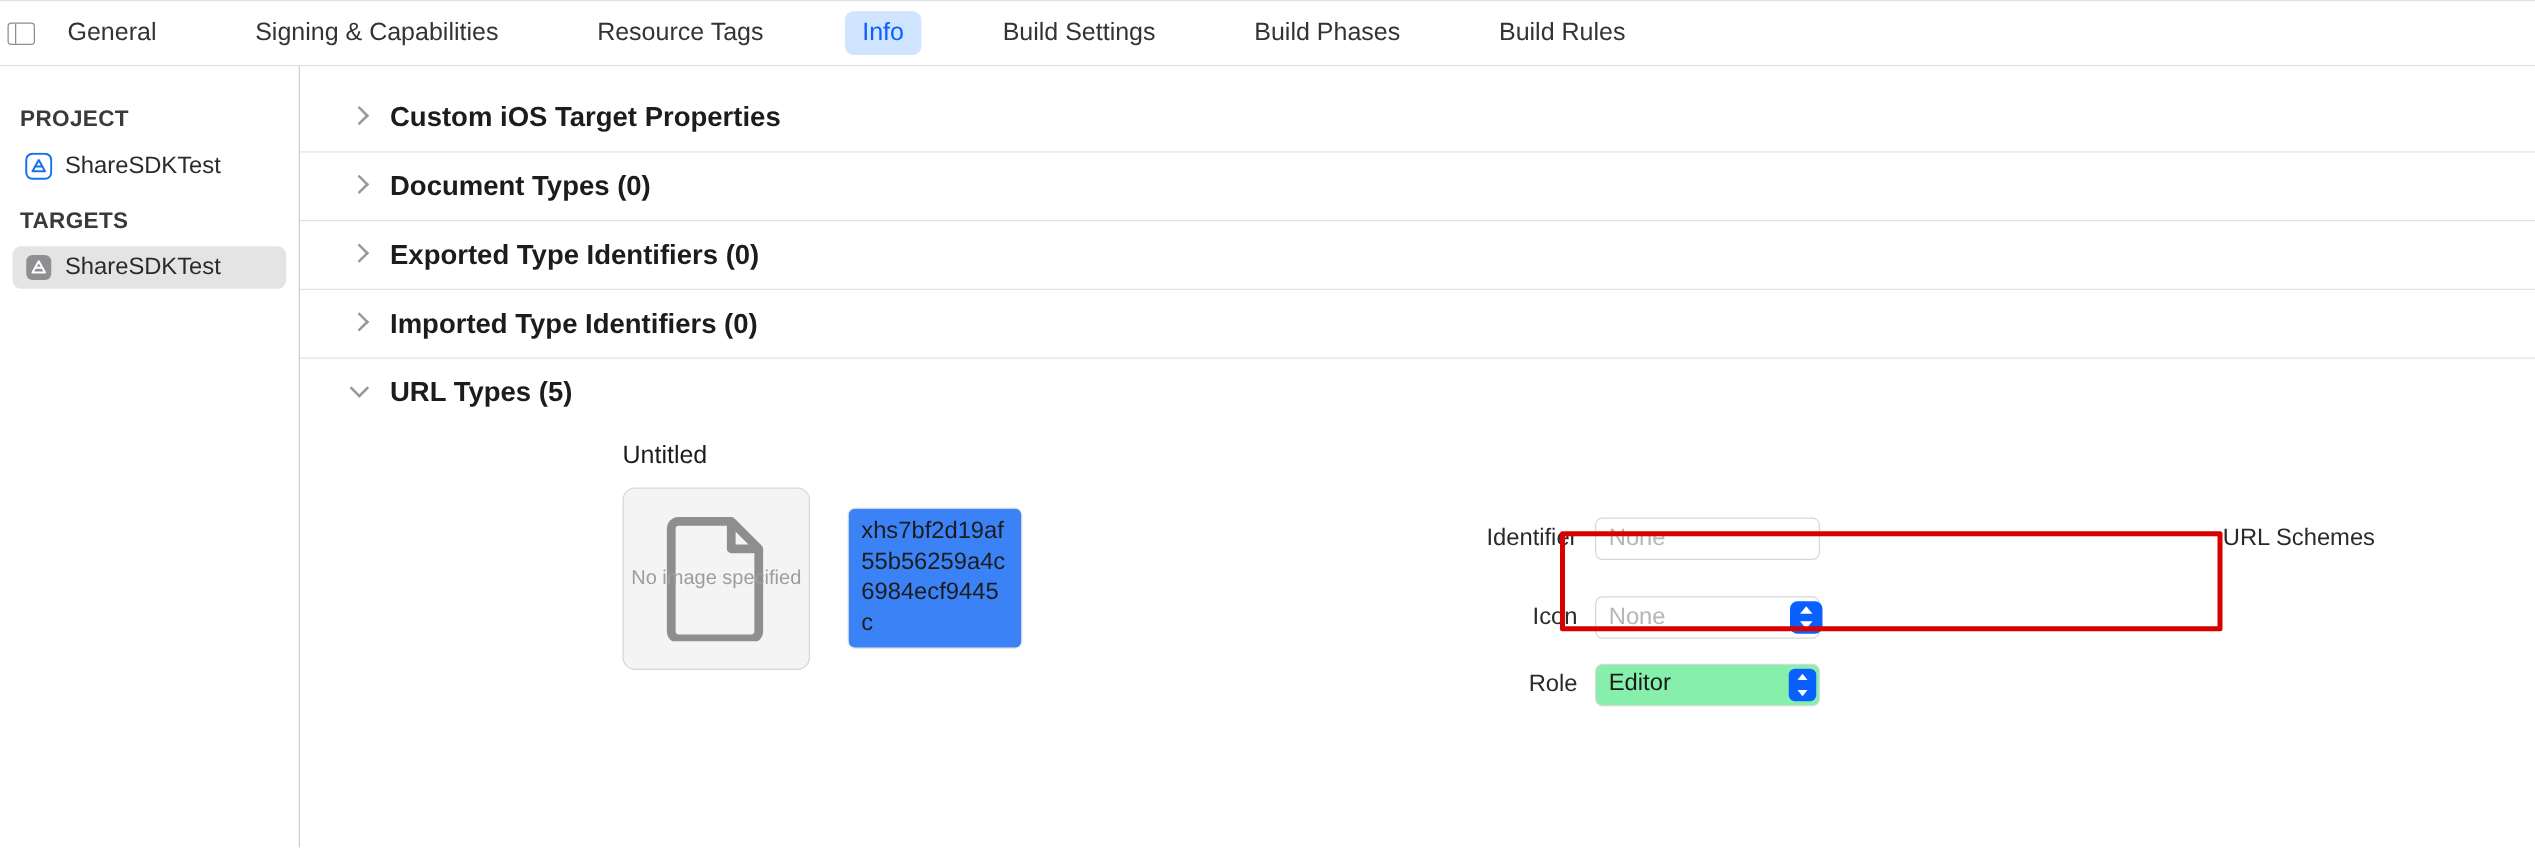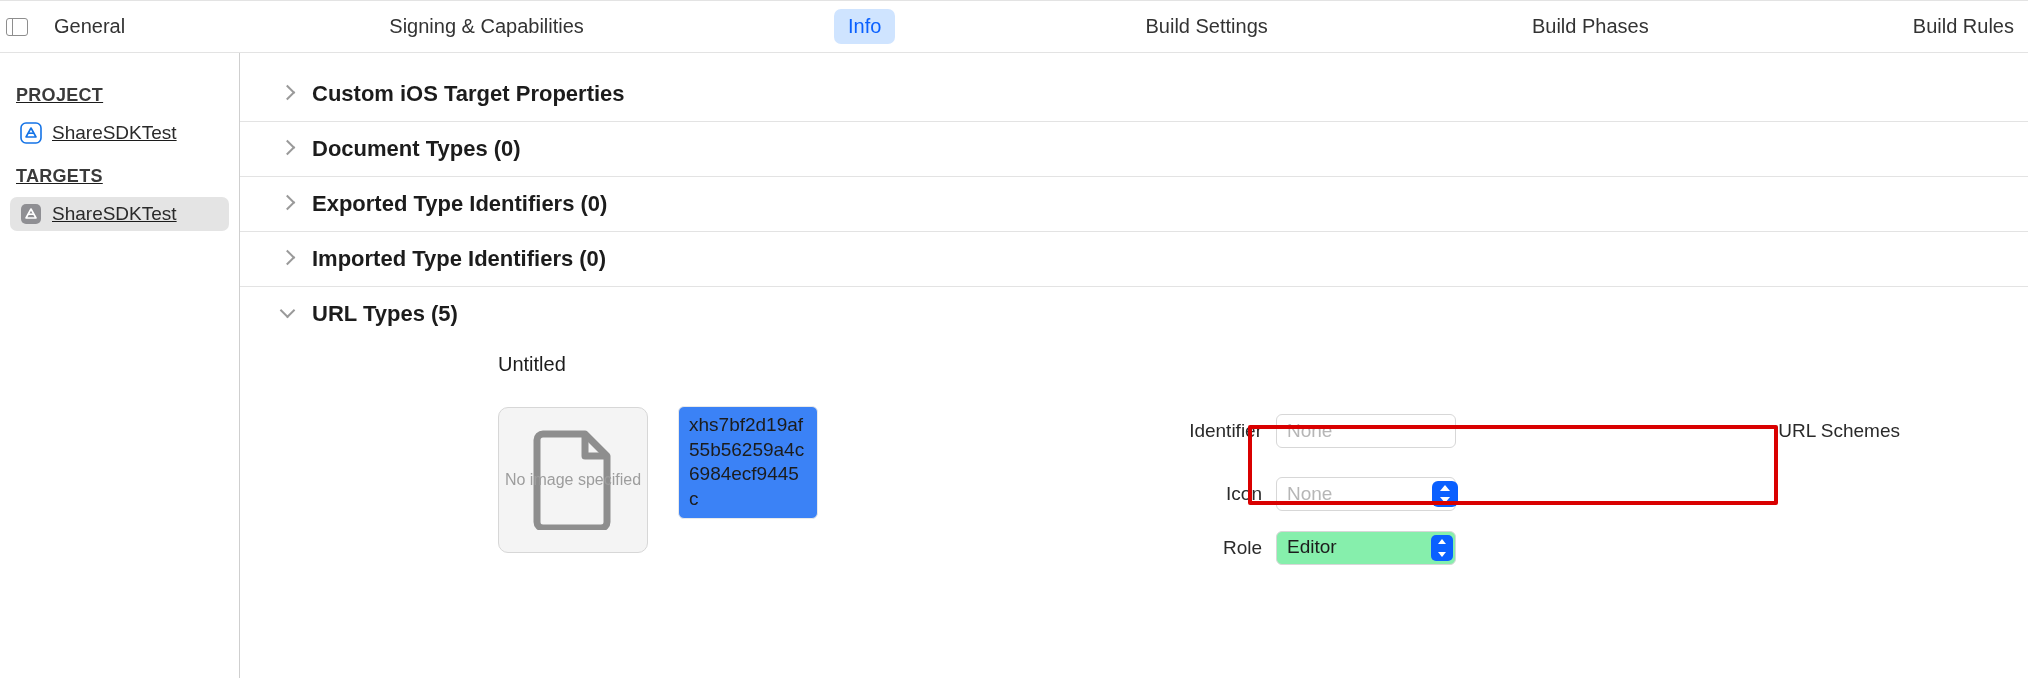--- a/index.html
+++ b/index.html
@@ -43,22 +43,22 @@
   }
   .panel-toggle::before {
     content: "";
     position: absolute;
     left: 5px; top: 0; bottom: 0;
     border-left: 1.5px solid #8e8e8e;
   }
   .tabs {
     flex: 1;
     display: flex;
-    justify-content: space-between;
-    gap: 40px;
+    justify-content: flex-start;
+    gap: 51px;
     font-size: 20px;
     color: #333;
   }
   .tab {
     padding: 6px 14px;
     border-radius: 7px;
     cursor: default;
     white-space: nowrap;
   }
   .tab.active {
@@ -71,21 +71,20 @@
     flex: 1;
     display: flex;
     min-height: 0;
   }
   .sidebar {
     width: 240px;
     border-right: 1px solid #cfcfcf;
     padding: 16px 10px 0 10px;
     display: flex;
     flex-direction: column;
-    text-decoration: underline;
   }
   .side-heading {
     font-size: 18px;
     font-weight: 700;
     color: #3a3a3a;
     margin: 16px 0 10px 6px;
     letter-spacing: .3px;
   }
   .side-item {
     display: flex;
@@ -156,21 +155,20 @@
     display: flex;
     gap: 30px;
     align-items: flex-start;
   }
   .thumb-wrap {
     margin-left: 218px;
     width: 150px;
     display: flex;
     flex-direction: column;
     align-items: center;
-    margin-top: 17px;
   }
   .thumb {
     width: 150px; height: 146px;
     border: 1px solid #d7d7d7;
     border-radius: 10px;
     background: #f4f4f4;
     display: flex;
     align-items: center;
     justify-content: center;
     position: relative;
@@ -286,20 +284,21 @@
 
 <div class="window">
 
   <div class="tabbar">
     <div class="tabbar-left">
       <span class="panel-toggle"></span>
     </div>
     <div class="tabs">
       <span class="tab">General</span>
       <span class="tab">Signing &amp; Capabilities</span>
+      <span class="tab">Resource Tags</span>
       <span class="tab active">Info</span>
       <span class="tab">Build Settings</span>
       <span class="tab">Build Phases</span>
       <span class="tab">Build Rules</span>
     </div>
   </div>
 
   <div class="split">
 
     <div class="sidebar">

